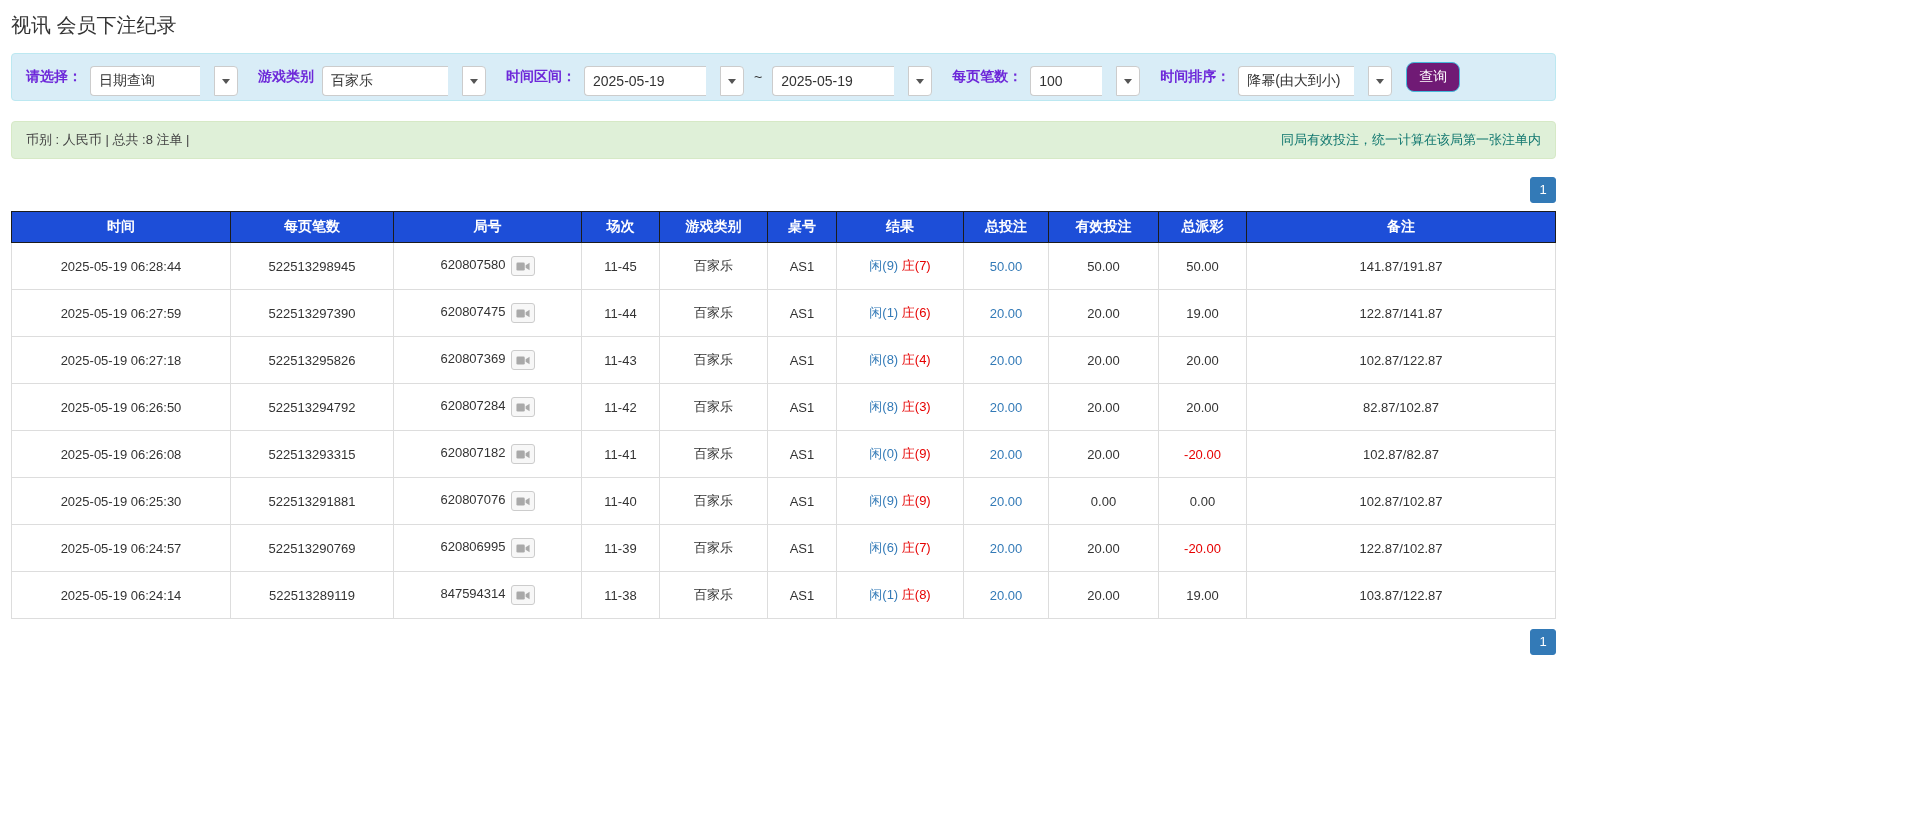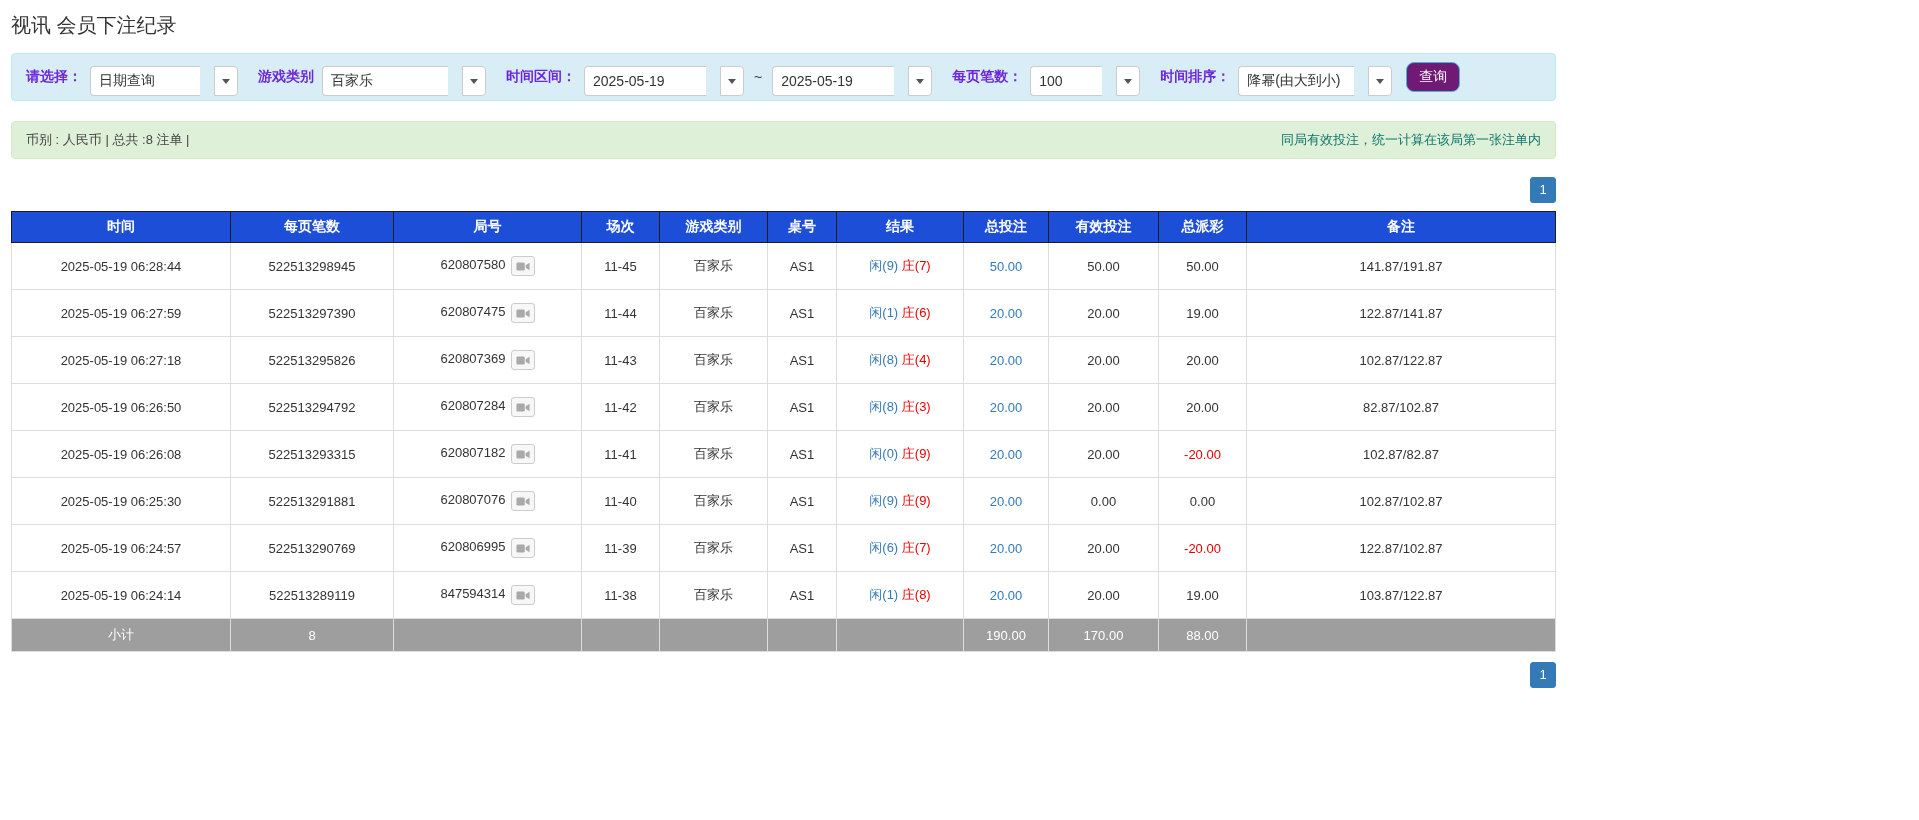--- a/index.html
+++ b/index.html
@@ -290,33 +290,20 @@
           <td>百家乐</td>
           <td>AS1</td>
           <td><span class="res-player">闲(1)</span> <span class="res-banker">庄(8)</span></td>
           <td><a class="bet-link">20.00</a></td>
           <td>20.00</td>
           <td><span class="">19.00</span></td>
           <td>103.87/122.87</td>
         </tr>
       </tbody>
     <tfoot>
-      <tr class="footer-row">
-        <td>小计</td>
-        <td>8</td>
-        <td></td>
-          <td></td>
-        <td></td>
-          <td></td>
-        <td></td>
-        <td>190.00</td>
-        <td>170.00</td>
-        <td>88.00</td>
-        <td></td>
-      </tr>
     </tfoot>
   </table>
 
   <div class="pagination bottom">
     <span class="page-btn">1</span>
   </div>
 
 </div>
 
 </body></html>

